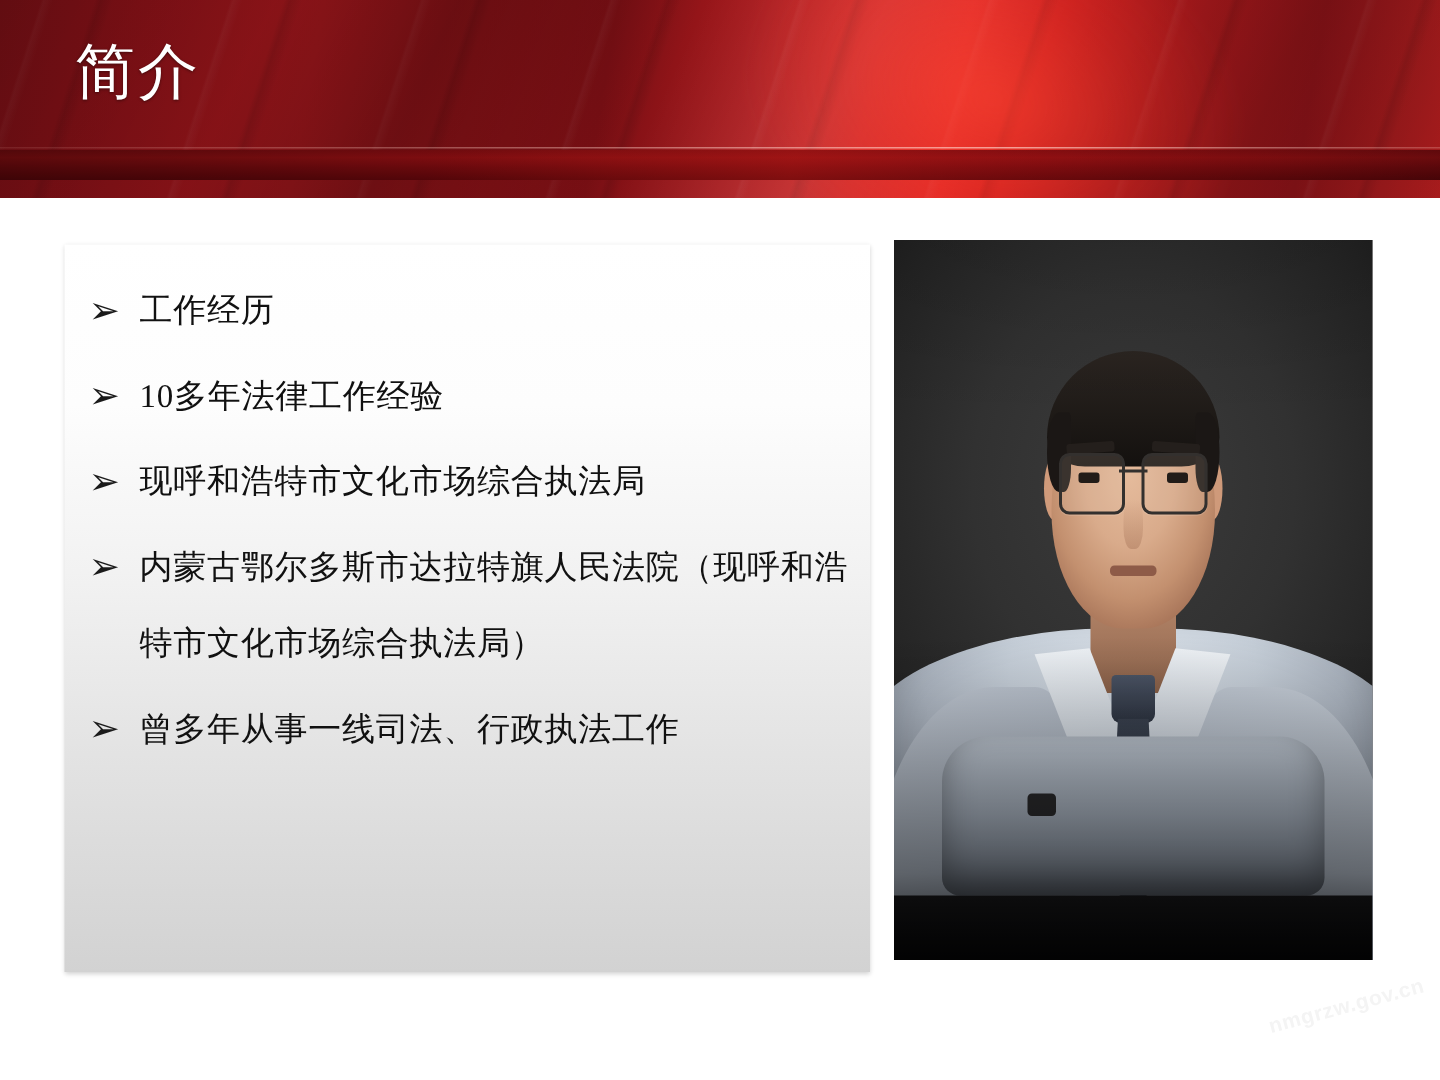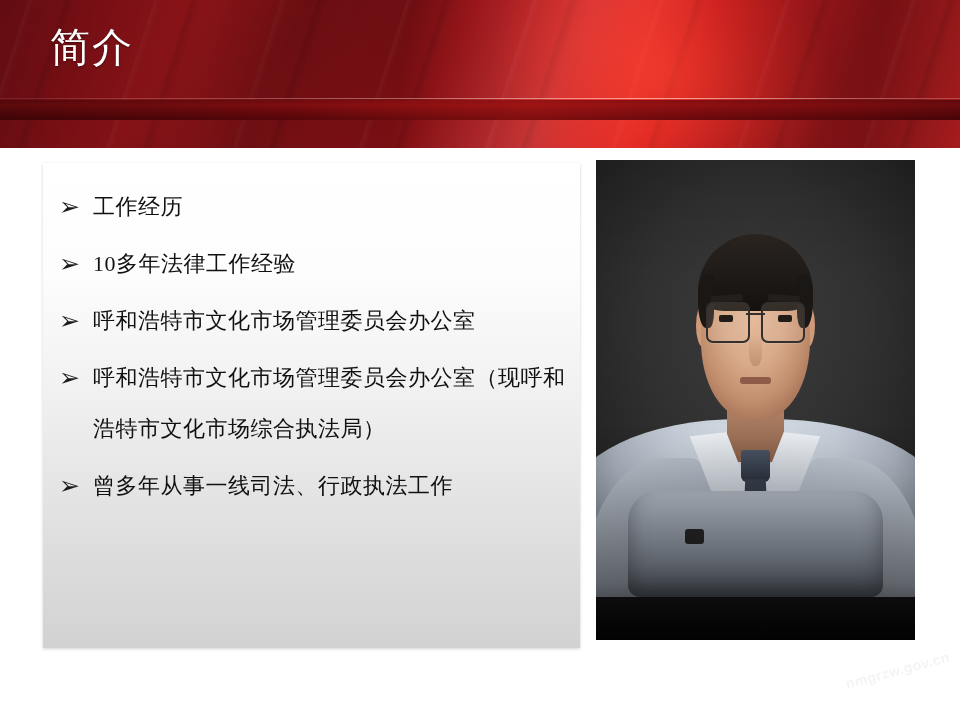--- a/index.html
+++ b/index.html
@@ -21,21 +21,21 @@
     background: #ffffff;
     overflow: hidden;
   }
 
   
   #banner {
     position: absolute;
     left: 0;
     top: 0;
     width: 960px;
-    height: 148px;
+    height: 132px;
     overflow: hidden;
     background: #8e1318;
   }
   .banner-base {
     position: absolute;
     inset: 0;
     background:
       linear-gradient(100deg,
         #7d1016 0%,
         #8d1218 10%,
@@ -465,26 +465,26 @@
         <span class="bullet-text">工作经历</span>
       </li>
 
       <li class="bullet-item">
         <span class="bullet-marker">➢</span>
         <span class="bullet-text">10多年法律工作经验</span>
       </li>
 
       <li class="bullet-item">
         <span class="bullet-marker">➢</span>
-        <span class="bullet-text">呼和浩特市文化市场管理委员会办公室</span>
+        <span class="bullet-text">现呼和浩特市文化市场综合执法局</span>
       </li>
 
       <li class="bullet-item">
         <span class="bullet-marker">➢</span>
-        <span class="bullet-text">呼和浩特市文化市场管理委员会办公室（现呼和浩特市文化市场综合执法局）</span>
+        <span class="bullet-text">内蒙古鄂尔多斯市达拉特旗人民法院（现呼和浩特市文化市场综合执法局）</span>
       </li>
 
       <li class="bullet-item">
         <span class="bullet-marker">➢</span>
         <span class="bullet-text">曾多年从事一线司法、行政执法工作</span>
       </li>
 
     </ul>
   </div>
 

